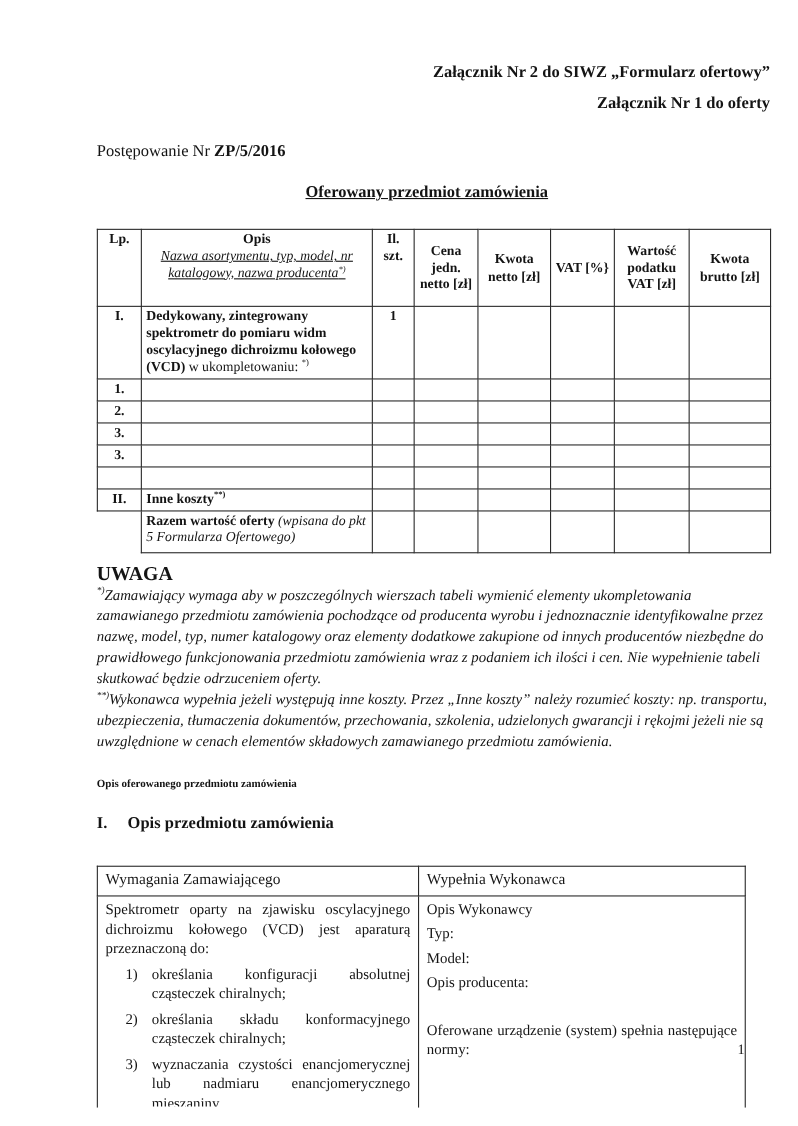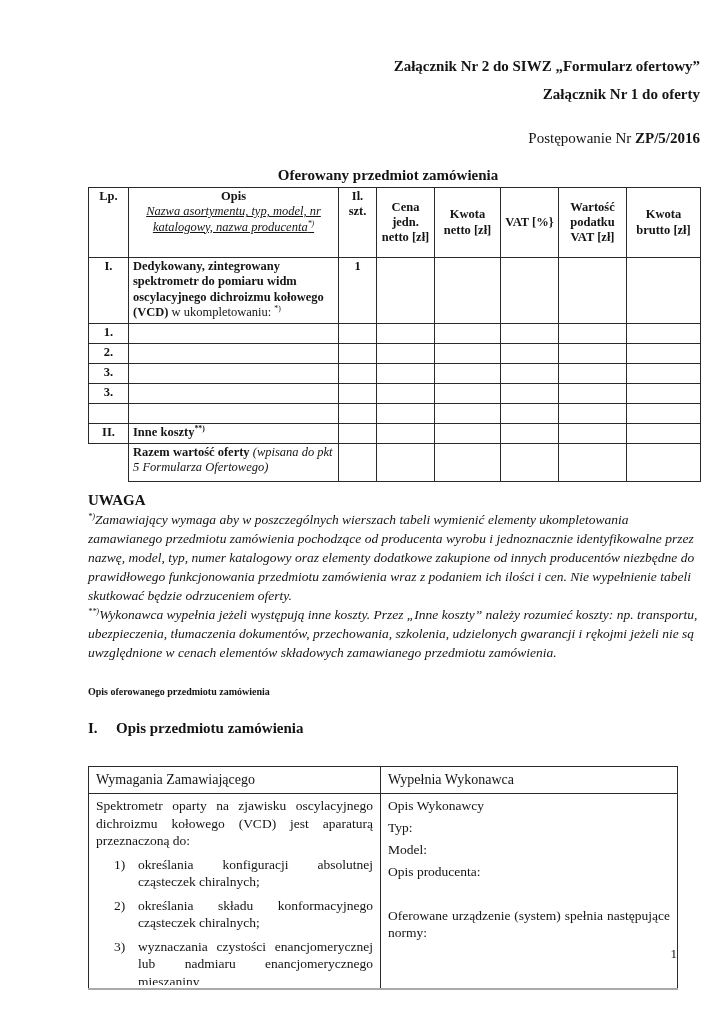--- a/index.html
+++ b/index.html
@@ -9,36 +9,36 @@
     overflow:hidden;box-sizing:border-box;padding:56px 25px 0 88px;
   }
   .content{width:612px;}
   .b{font-weight:bold;}
   .it{font-style:italic;}
   sup{font-size:0.62em;vertical-align:super;line-height:0;}
 
   
   .right-head{text-align:right;font-weight:bold;font-size:15px;line-height:20px;}
   .right-head .hl{margin-bottom:8px;}
-  .case-line{text-align:right;font-size:15px;line-height:20px;margin-top:24px;}
-  .doc-title{font-size:15px;font-weight:bold;text-align:center;margin:17px 0 2px -12px;line-height:20px;}
+  .case-line{text-align:left;font-size:15px;line-height:20px;margin-top:24px;}
+  .doc-title{font-size:15px;font-weight:bold;text-align:center;margin:17px 0 23px -12px;line-height:20px;text-decoration:underline;}
 
   
   table{border-collapse:collapse;table-layout:fixed;}
   .t1{width:612px;font-size:12.5px;line-height:1.22;}
   .t1 td{border:1.5px solid #2a2a2a;padding:1px 4px;vertical-align:top;overflow:hidden;}
   .t1 .c{text-align:center;}
   .t1 tr.hdr td{text-align:center;font-weight:bold;}
   .t1 tr.hdr td.vmid{vertical-align:middle;}
   .t1 .sub{font-weight:normal;font-style:italic;text-decoration:underline;}
   .t1 td.ghost{border:none;background:#fff;}
 
   
   .uwaga{margin-top:9px;font-size:13.5px;}
-  .uwaga-title{font-size:15px;line-height:19px;}
+  .uwaga-title{font-size:18px;line-height:19px;}
   .uwaga p{margin:0;line-height:19px;text-align:left;}
 
   .h2a{font-size:10px;margin-top:20px;line-height:20px;}
   .h2b{font-size:15px;margin-top:16px;line-height:20px;}
   .h2b .num{display:inline-block;width:28px;}
 
   
   .t2{width:589px;margin-top:28px;font-size:13.5px;}
   .t2 td{border:1.5px solid #2a2a2a;padding:3px 7px;vertical-align:top;}
   .t2 col.cl{width:292px;}

